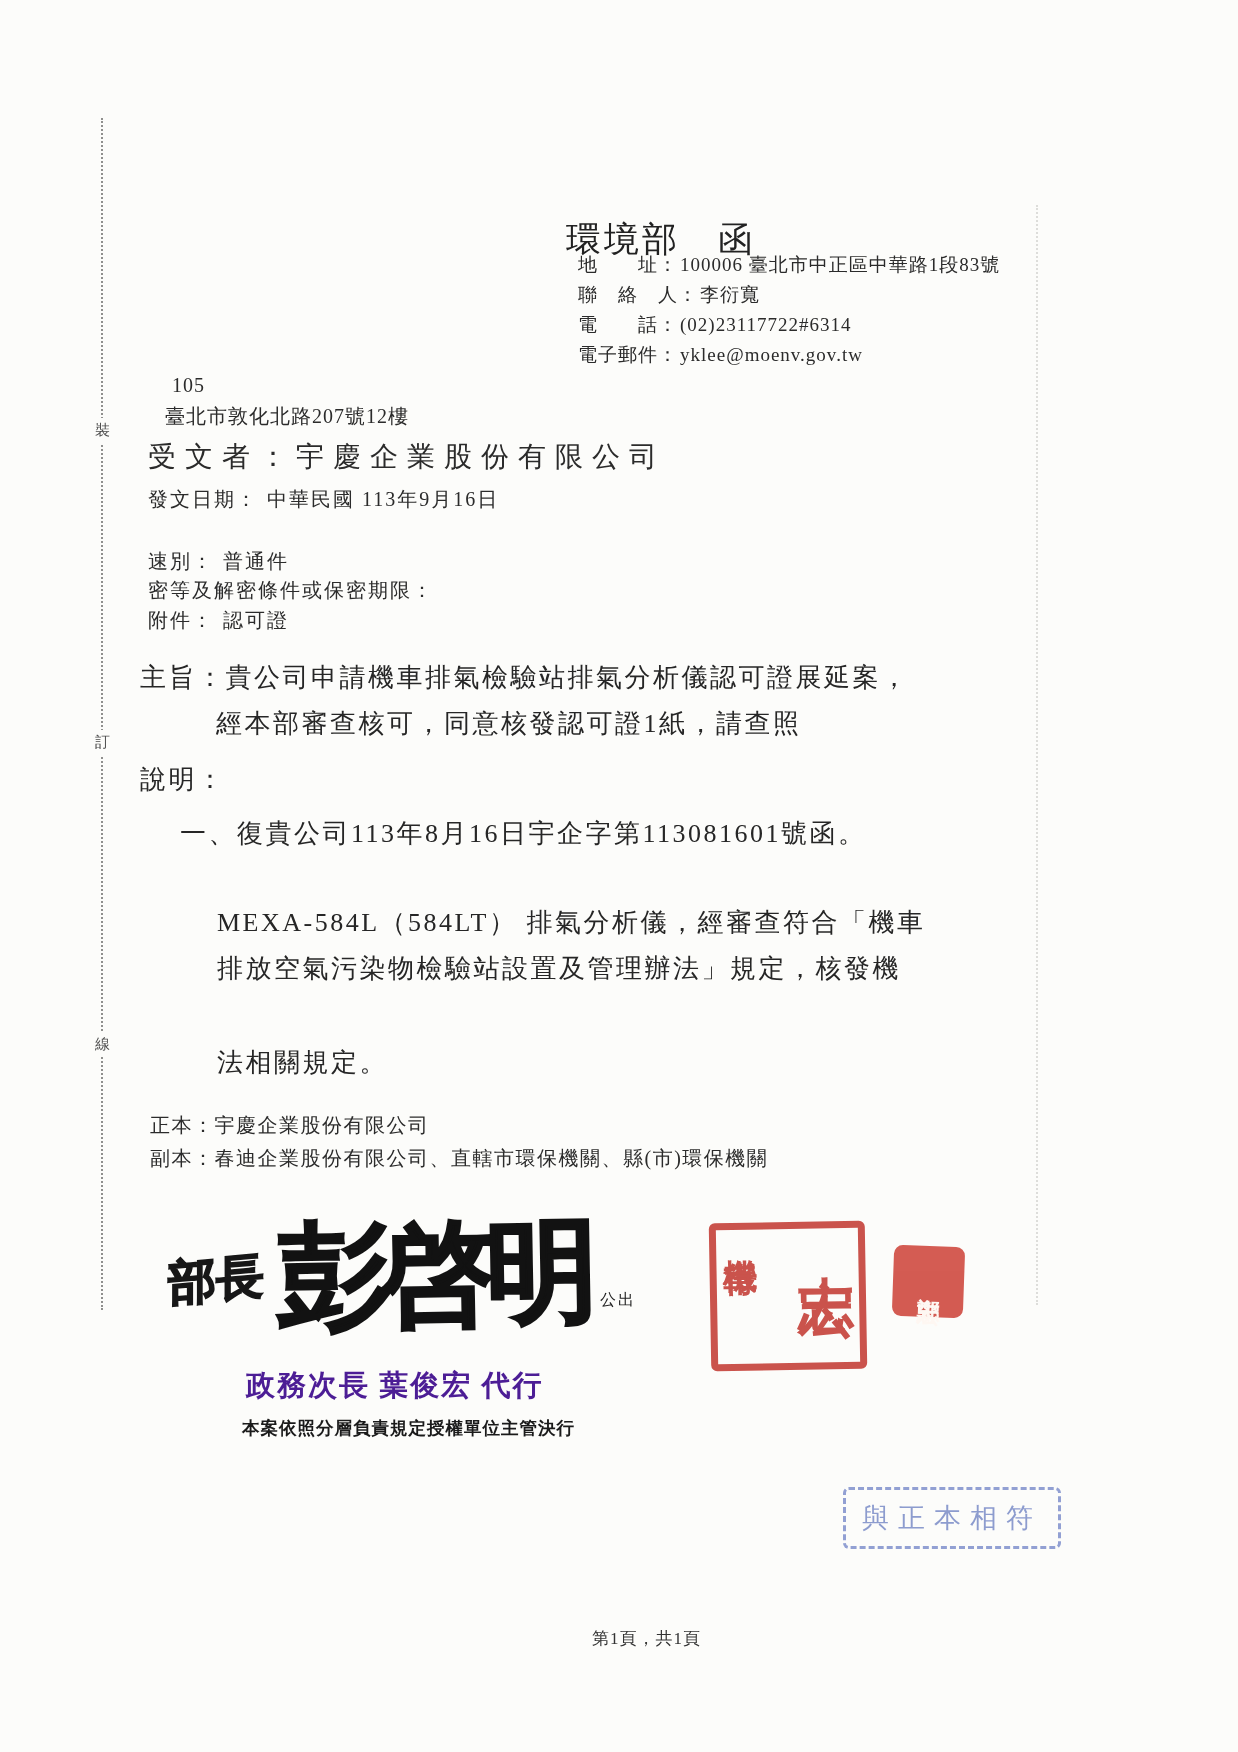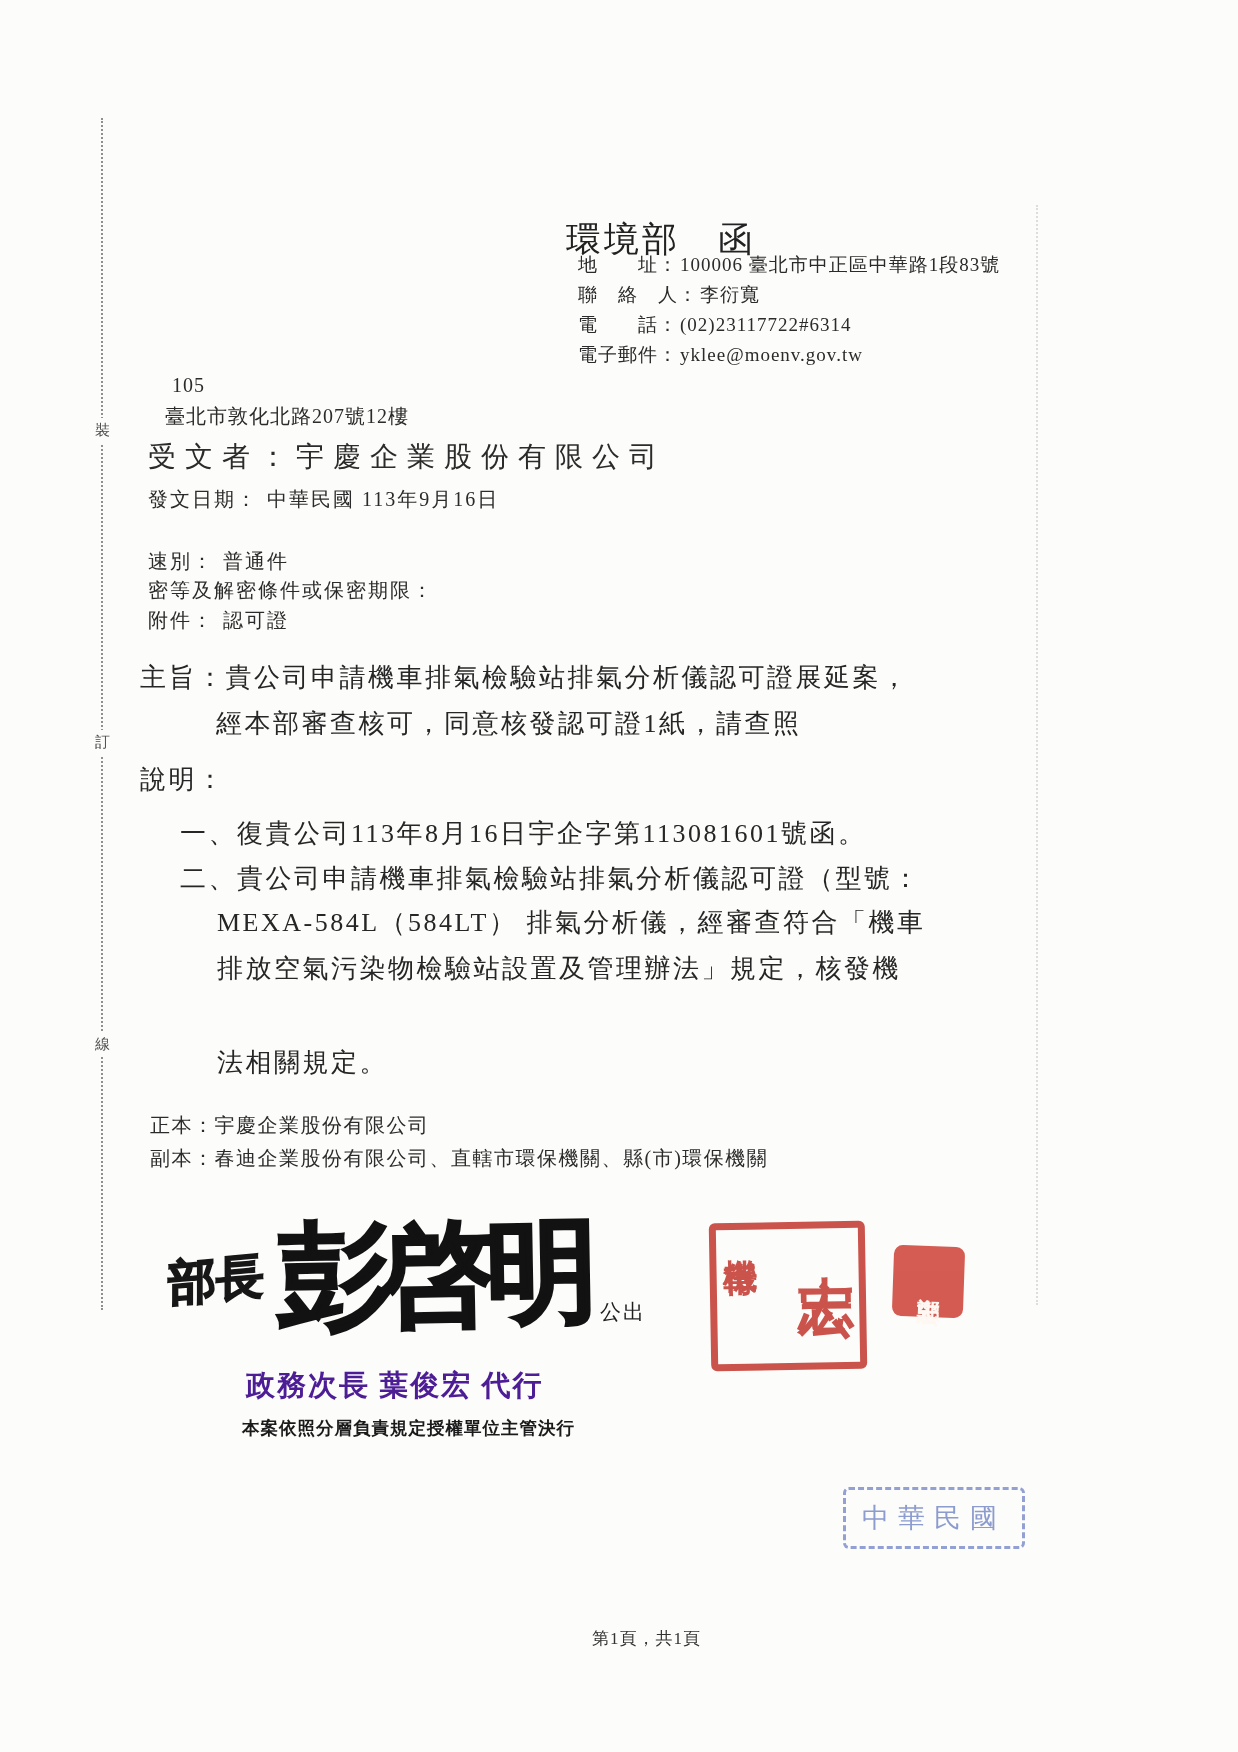--- a/index.html
+++ b/index.html
@@ -17,21 +17,21 @@
   .zip,.addr{font-size:20px;letter-spacing:1px;}
   .recipient{font-size:28px;letter-spacing:9px;}
   .meta{font-size:20px;letter-spacing:2px;}
   .meta .val{margin-left:9px;}
   
   .body-line{font-size:26px;letter-spacing:2.5px;color:#262626;}
   .copies{font-size:20px;letter-spacing:1.5px;}
   
   .minister-title{font-size:48px;font-weight:900;-webkit-text-stroke:1.5px #171717;transform:rotate(-5deg) skewX(-5deg);color:#171717;}
   .minister-name{font-size:112px;font-weight:900;letter-spacing:-8px;-webkit-text-stroke:2.5px #121212;transform:rotate(-1deg);color:#121212;line-height:1;}
-  .absence{font-size:21px;letter-spacing:2px;color:#1d1d1d;margin-top:8px;}
+  .absence{font-size:16px;letter-spacing:2px;color:#1d1d1d;}
   .deputy{font-size:29px;letter-spacing:2px;font-weight:600;color:#4c1d95;}
   .authority{font-size:17.5px;font-weight:700;letter-spacing:1px;color:#1a1a1a;}
   
   .bind-line{border-left:2px dotted #8f8f8d;}
   .bind-line-r{border-left:2px dotted #c9c9c6;opacity:.6;}
   .bind-mark{font-size:15px;color:#4c4c4c;background:#fcfcfa;padding:3px 0;letter-spacing:0;}
   
   .shop-seal{
     width:134px;height:130px;border:7px solid #c7473f;border-radius:6px;
     display:flex;justify-content:space-between;align-items:stretch;
@@ -98,21 +98,20 @@
   </div>
   <div class="abs meta" style="left:148px;top:607px;">
     <span>附件：</span><span class="val">認可證</span>
   </div>
 
   <div class="abs body-line" style="left:140px;top:660px;">主旨：貴公司申請機車排氣檢驗站排氣分析儀認可證展延案，</div>
   <div class="abs body-line" style="left:216px;top:706px;">經本部審查核可，同意核發認可證1紙，請查照</div>
 
   <div class="abs body-line" style="left:140px;top:762px;">說明：</div>
   <div class="abs body-line" style="left:180px;top:816px;">一、復貴公司113年8月16日宇企字第113081601號函。</div>
-  <div class="abs body-line" style="left:180px;top:861px;">二、貴公司申請機車排氣檢驗站排氣分析儀認可證（型號：</div>
   <div class="abs body-line" style="left:217px;top:905px;">MEXA-584L（584LT） 排氣分析儀，經審查符合「機車</div>
   <div class="abs body-line" style="left:217px;top:951px;">排放空氣污染物檢驗站設置及管理辦法」規定，核發機</div>
   <div class="abs body-line" style="left:217px;top:1045px;">法相關規定。</div>
 
   <div class="abs copies" style="left:150px;top:1112px;">
     <span>正本：</span><span>宇慶企業股份有限公司</span>
   </div>
   <div class="abs copies" style="left:150px;top:1145px;text-align:right;">
     <span>副本：</span><span>春迪企業股份有限公司、直轄市環保機關、縣(市)環保機關</span>
   </div>
@@ -125,17 +124,17 @@
 
   <div class="abs shop-seal" style="left:710px;top:1222px;">
     <span class="col small">機車行</span>
     <span class="col big">志宏</span>
   </div>
 
   <div class="abs name-seal" style="left:893px;top:1246px;">
     <span>鄭志宏</span>
   </div>
 
-  <div class="abs certified" style="left:843px;top:1487px;">中華民國</div>
+  <div class="abs certified" style="left:843px;top:1487px;">與正本相符</div>
 
   <div class="abs footer" style="left:592px;top:1627px;">第1頁，共1頁</div>
 
 </div>
 
 </body></html>

